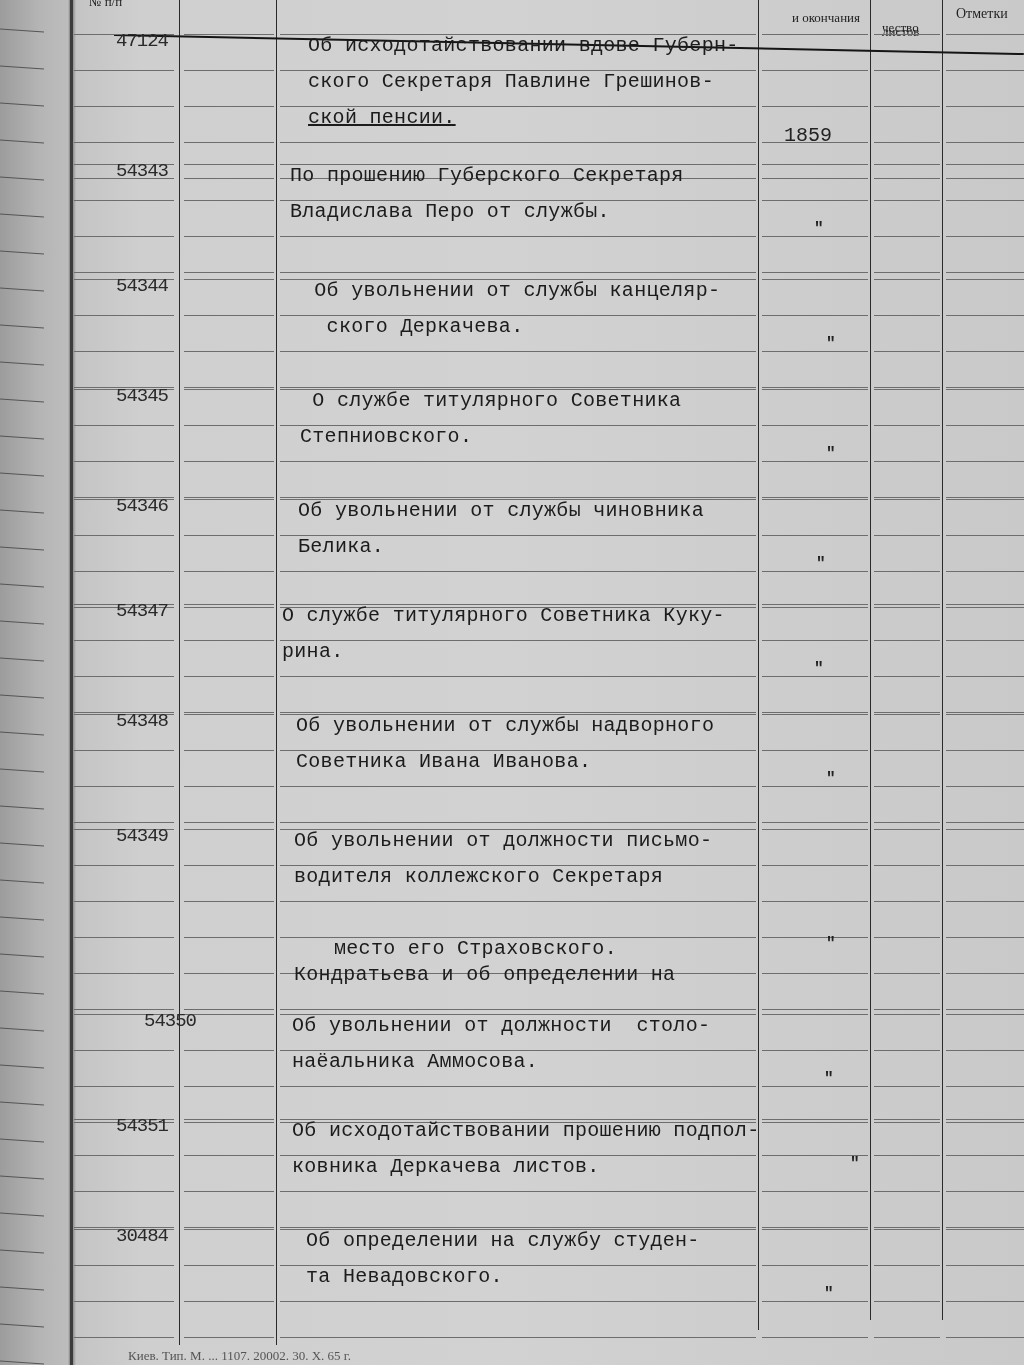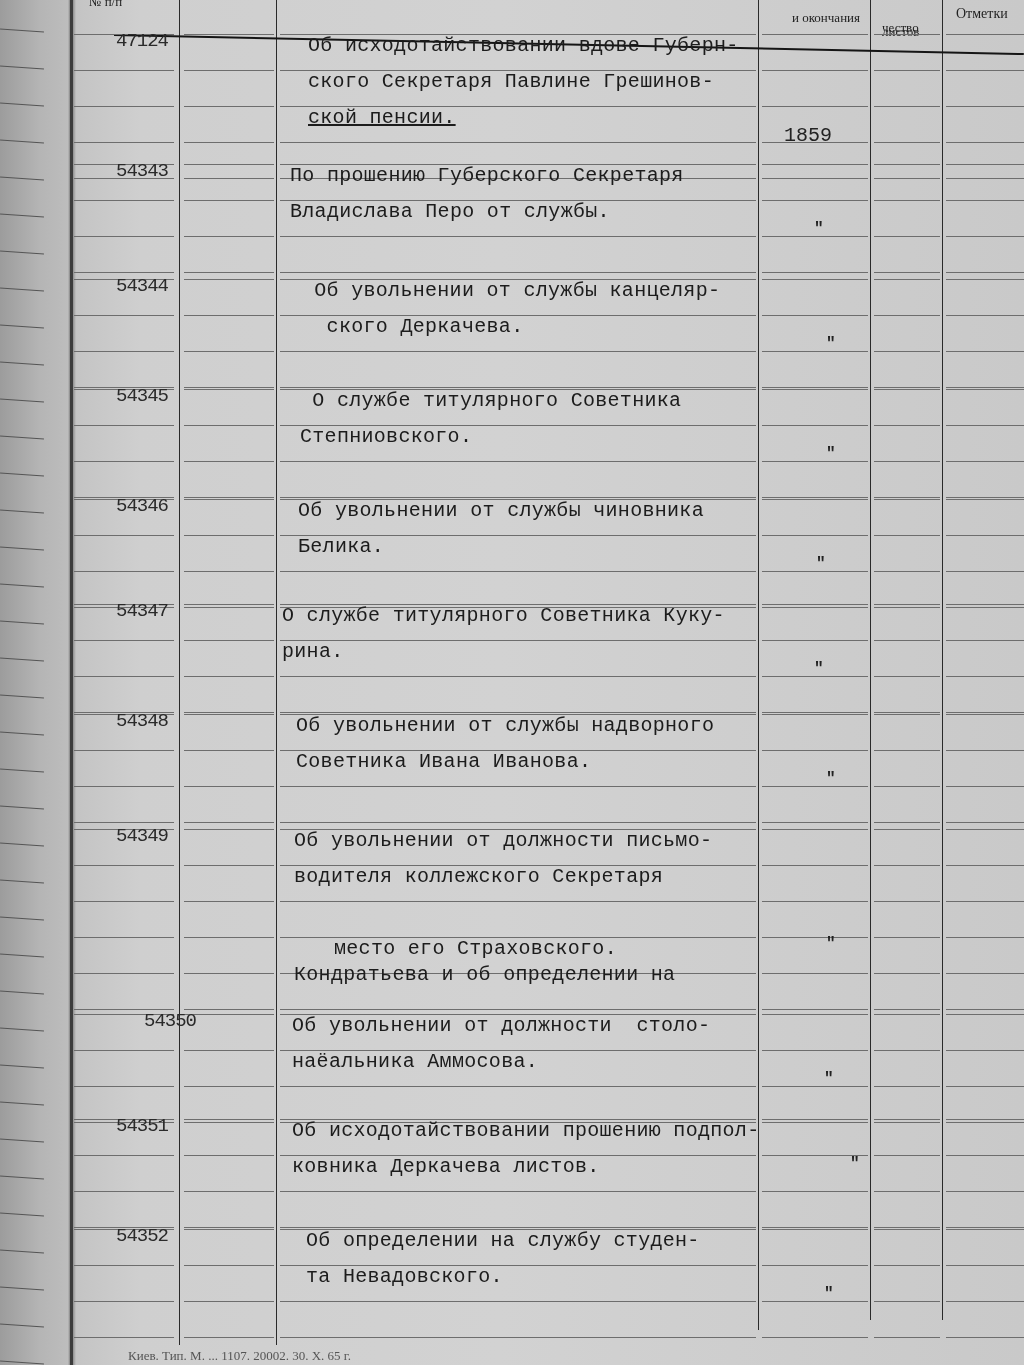--- a/index.html
+++ b/index.html
@@ -424,21 +424,21 @@
         <div class="rule" style="left: 206px; width: 476px; top: 76px;"></div>
         <div class="rule" style="left: 688px; width: 106px; top: 76px;"></div>
         <div class="rule" style="left: 800px; width: 66px; top: 76px;"></div>
         <div class="rule" style="left: 872px; width: 78px; top: 76px;"></div>
         <div class="rule" style="left: 0px; width: 100px; top: 112px;"></div>
         <div class="rule" style="left: 110px; width: 90px; top: 112px;"></div>
         <div class="rule" style="left: 206px; width: 476px; top: 112px;"></div>
         <div class="rule" style="left: 688px; width: 106px; top: 112px;"></div>
         <div class="rule" style="left: 800px; width: 66px; top: 112px;"></div>
         <div class="rule" style="left: 872px; width: 78px; top: 112px;"></div>
-        <div class="num" style="top: 0px;">54352</div>
+        <div class="num" style="top: 0px;">30484</div>
         <div class="desc" style="left: 232px; top: -2px;">Об определении на службу студен-</div>
         <div class="desc" style="left: 232px; top: 34px;">та Невадовского.</div>
         <div class="ditto" style="left: 750px; top: 60px;">"</div>
       </div>
     </div>
 
   <div class="footer" style="left:54px;">Киев. Тип. М. ... 1107. 20002. 30. X. 65 г.</div>
 </div>
 
 </body></html>

